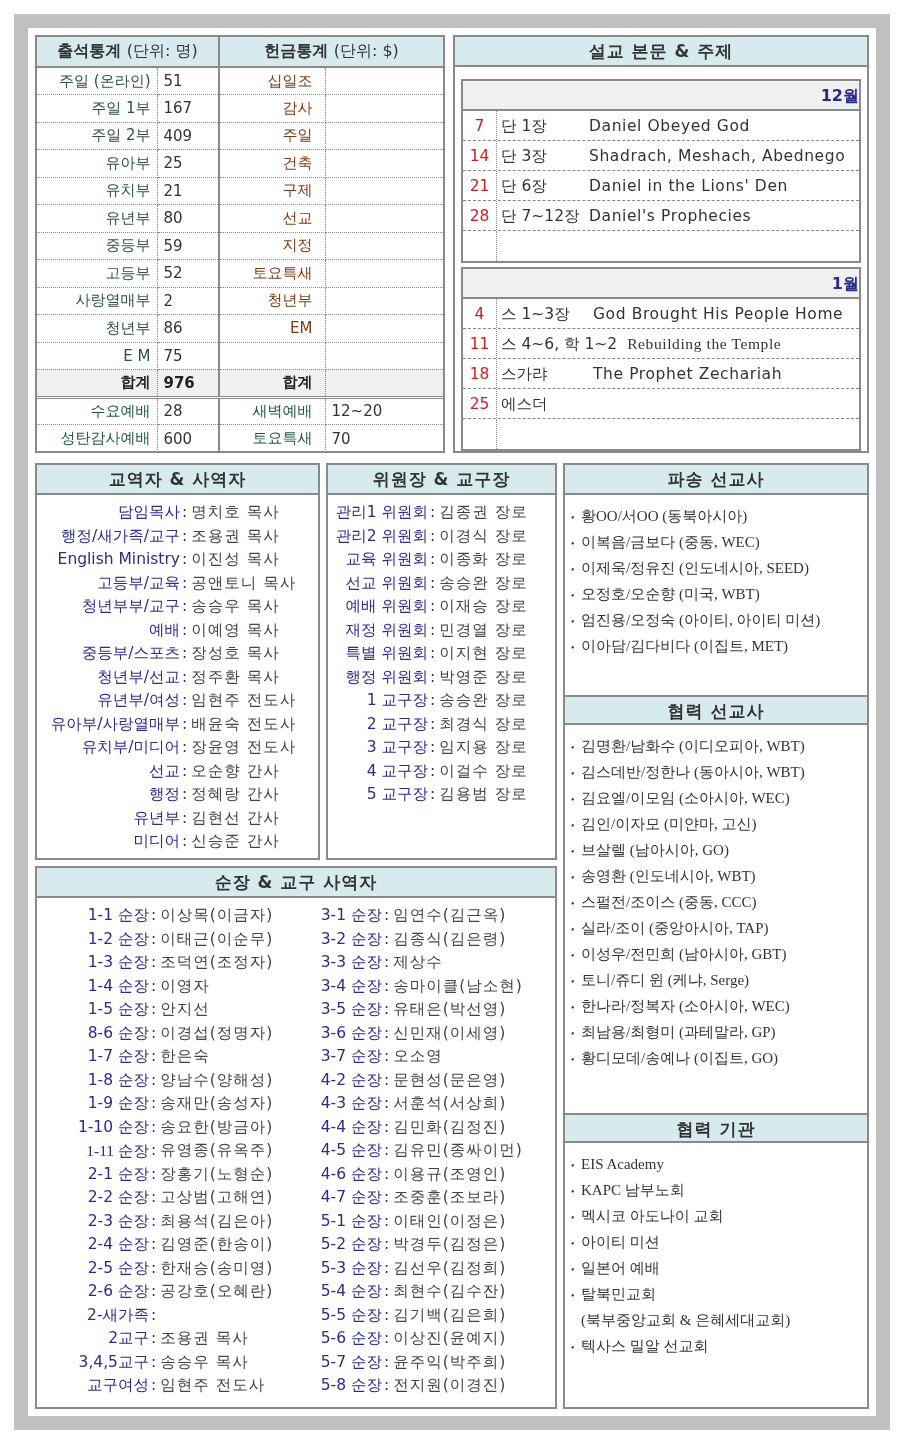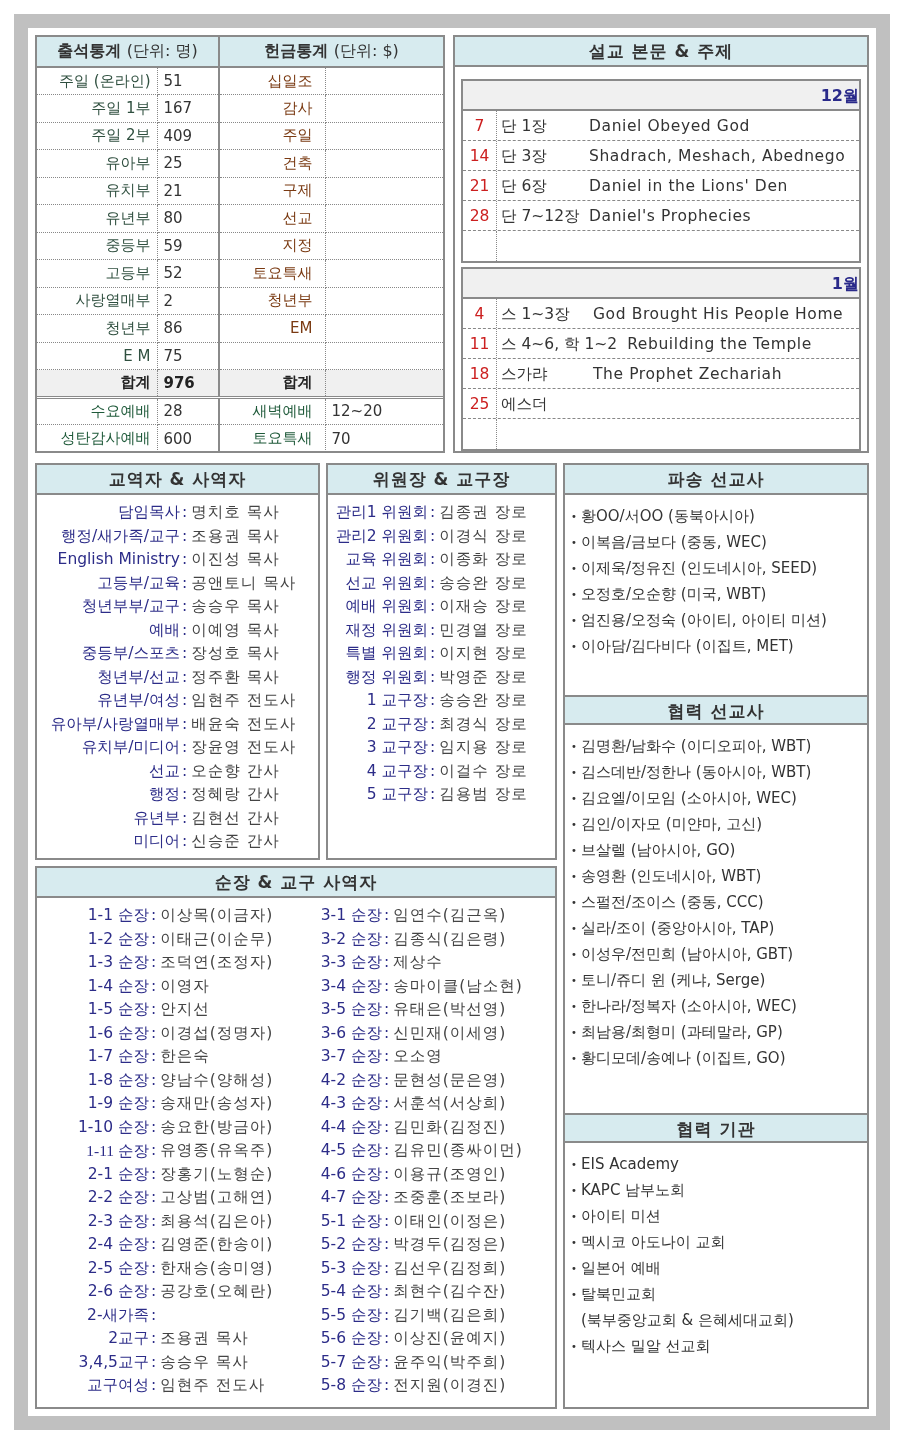--- a/index.html
+++ b/index.html
@@ -40,21 +40,21 @@
   .srow .ref { padding-left: 4px; width: 92px; color: #333; white-space: nowrap; }
   .srow .title { color: #333; letter-spacing: 0.6px; white-space: nowrap; }
 
   
   .staff { padding-top: 6px; }
   .srow2 { display: flex; height: 23.5px; line-height: 23.5px; font-size: 15.5px; white-space: nowrap; }
   .srow2 .k { text-align: right; color: #2c2c88; }
   .srow2 .c { color: #2c2c88; padding: 0 4px 0 2px; }
   .srow2 .v { color: #444; letter-spacing: 1px; }
 
-  .bullets { padding: 8px 8px 0 6px; }
+  .bullets { padding: 8px 8px 0 6px; font-family: Liberation Serif, serif; }
   .bullets .b { font-size: 15px; height: 26px; line-height: 26px; color: #333; white-space: nowrap; }
   .bullets .b .dot { display: inline-block; width: 10px; font-size: 10px; vertical-align: middle; }
   .bullets .b.cont { padding-left: 10px; }
 </style>
 </head>
 <body>
 
 <div class="frame"></div>
 <div class="inner">
 
@@ -191,21 +191,21 @@
       <div class="mh">1월</div>
       <div id="m1">
           <div class="srow">
             <span class="d">4</span>
             <span class="ref" style="width: 96px;">스 1~3장</span>
             <span class="title">God Brought His People Home</span>
           </div>
           <div class="srow">
             <span class="d">11</span>
             <span class="ref" style="width: auto;">스 4~6, 학 1~2</span>
-            <span class="title" style="padding-left: 10px;">Rebuilding the Temple</span>
+            <span class="title" style="padding-left: 10px; font-family: Liberation Serif, serif;">Rebuilding the Temple</span>
           </div>
           <div class="srow">
             <span class="d">18</span>
             <span class="ref" style="width: 96px;">스가랴</span>
             <span class="title">The Prophet Zechariah</span>
           </div>
           <div class="srow">
             <span class="d">25</span>
             <span class="ref" style="width: 96px;">에스더</span>
           </div>
@@ -393,22 +393,22 @@
         <div class="b"><span class="dot">•</span><span>이성우/전민희 (남아시아, GBT)</span></div>
         <div class="b"><span class="dot">•</span><span>토니/쥬디 윈 (케냐, Serge)</span></div>
         <div class="b"><span class="dot">•</span><span>한나라/정복자 (소아시아, WEC)</span></div>
         <div class="b"><span class="dot">•</span><span>최남용/최형미 (과테말라, GP)</span></div>
         <div class="b"><span class="dot">•</span><span>황디모데/송예나 (이집트, GO)</span></div>
       </div>
     <div class="hdr" style="border-top:2px solid #8a8a8a;">협력 기관</div>
     <div class="bullets" id="org-list">
         <div class="b"><span class="dot">•</span><span>EIS  Academy</span></div>
         <div class="b"><span class="dot">•</span><span>KAPC 남부노회</span></div>
+        <div class="b"><span class="dot">•</span><span>멕시코 아도나이 교회</span></div>
         <div class="b"><span class="dot">•</span><span>아이티 미션</span></div>
-        <div class="b"><span class="dot">•</span><span>멕시코 아도나이 교회</span></div>
         <div class="b"><span class="dot">•</span><span>일본어 예배</span></div>
         <div class="b"><span class="dot">•</span><span>탈북민교회</span></div>
         <div class="b cont"><span>(북부중앙교회 &amp; 은혜세대교회)</span></div>
         <div class="b"><span class="dot">•</span><span>텍사스 밀알 선교회</span></div>
       </div>
   </div>
 
   <div class="box" style="left:7px; top:838px; width:522px; height:543px;">
     <div class="hdr">순장 &amp; 교구 사역자</div>
     <div style="display:flex; padding-top:6px;">
@@ -432,21 +432,21 @@
             <span class="k" style="width: 112px;">1-4 순장</span>
             <span class="c">:</span>
             <span class="v">이영자</span>
           </div>
           <div class="srow2">
             <span class="k" style="width: 112px;">1-5 순장</span>
             <span class="c">:</span>
             <span class="v">안지선</span>
           </div>
           <div class="srow2">
-            <span class="k" style="width: 112px;">1-6 순장</span>
+            <span class="k" style="width: 112px;">8-6 순장</span>
             <span class="c">:</span>
             <span class="v">이경섭(정명자)</span>
           </div>
           <div class="srow2">
             <span class="k" style="width: 112px;">1-7 순장</span>
             <span class="c">:</span>
             <span class="v">한은숙</span>
           </div>
           <div class="srow2">
             <span class="k" style="width: 112px;">1-8 순장</span>

